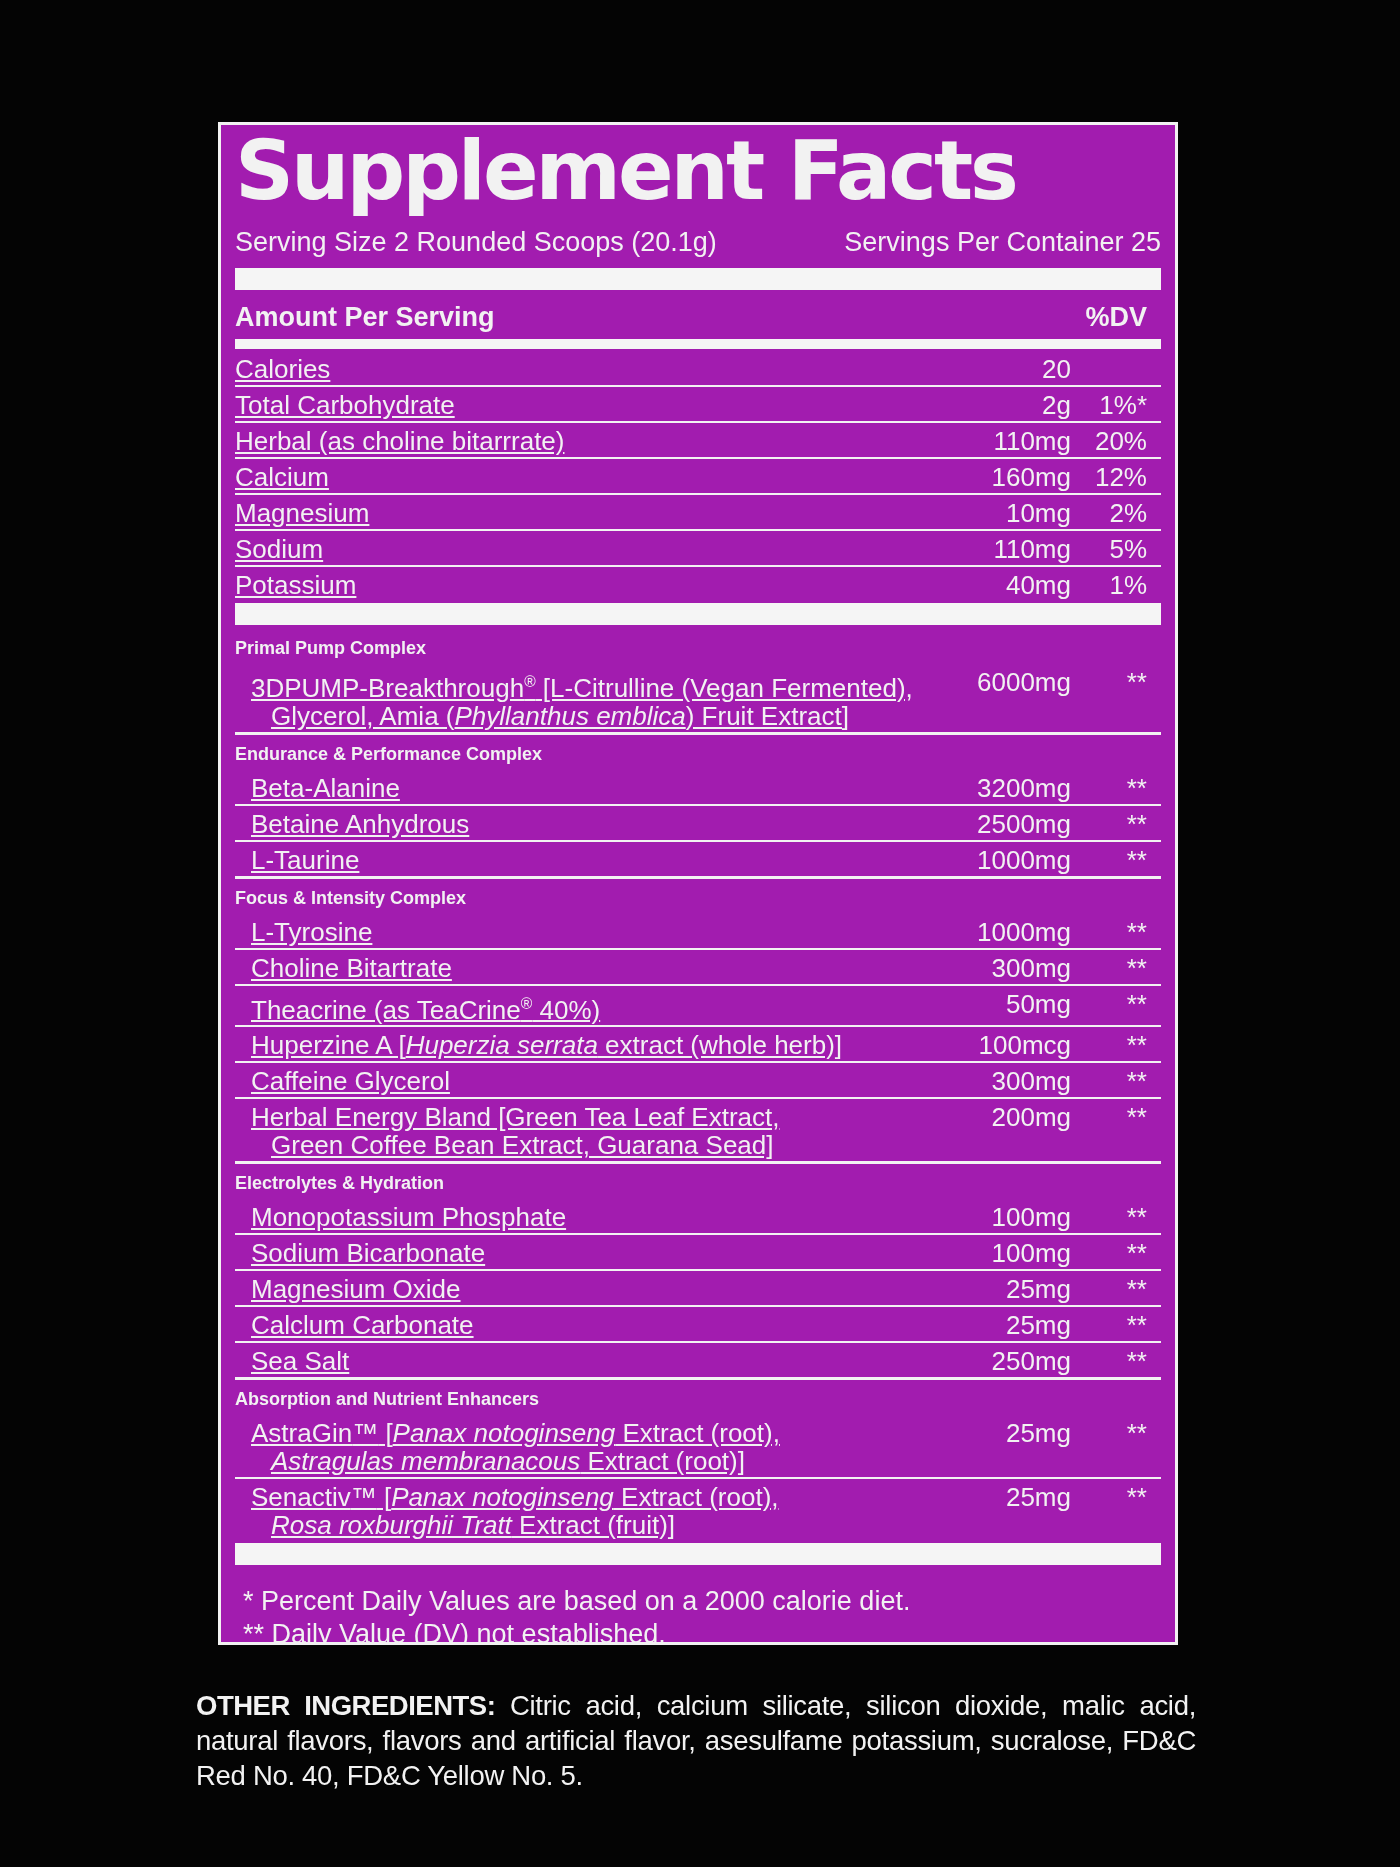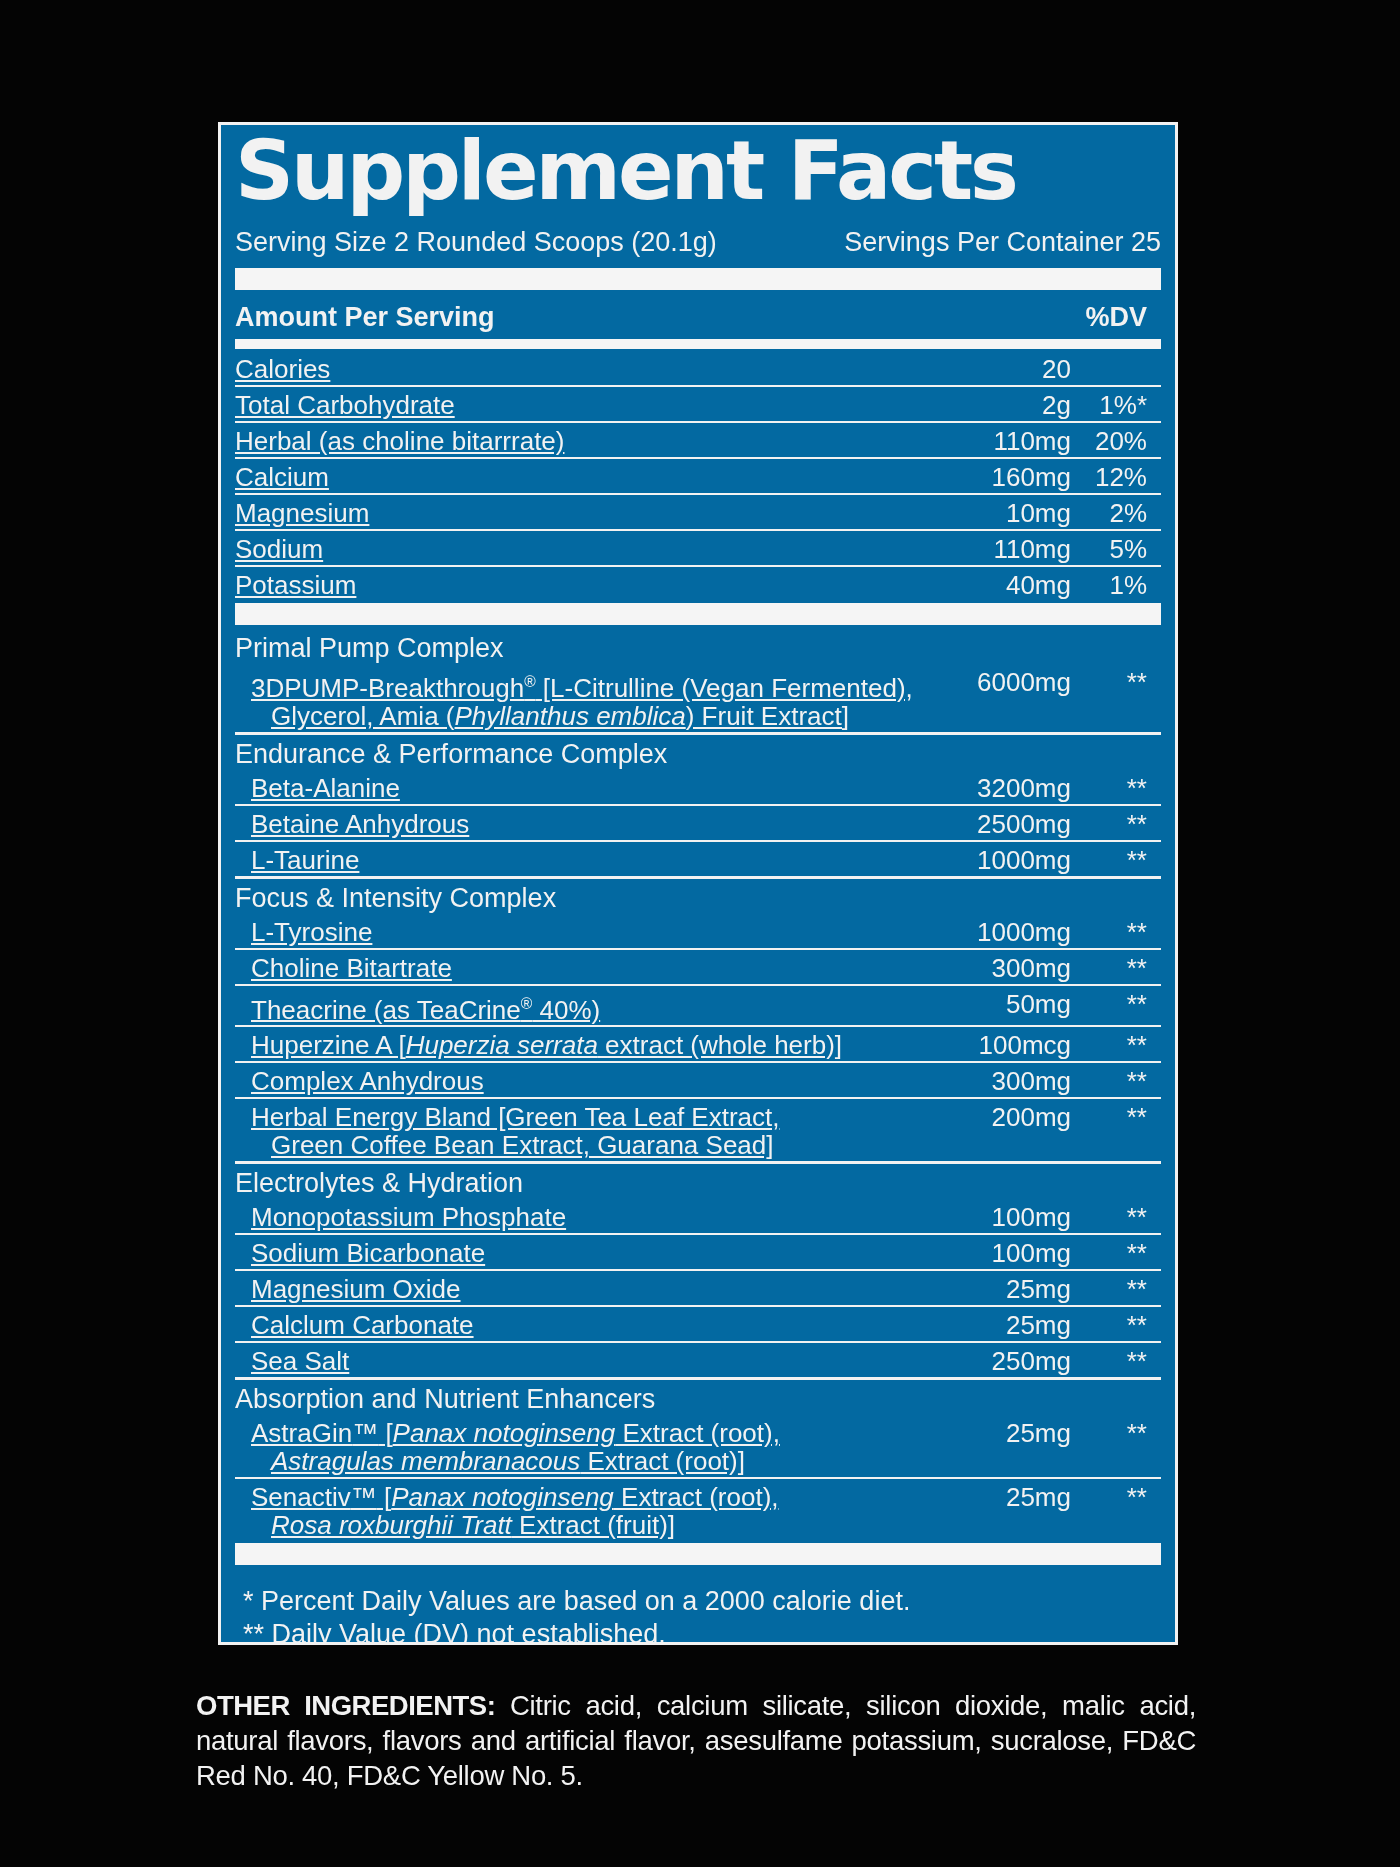--- a/index.html
+++ b/index.html
@@ -8,21 +8,21 @@
     background:#040404;
     font-family:"Liberation Sans",sans-serif;
     color:#f2f2f2;
     position:relative;
     overflow:hidden;
   }
   .panel{
     position:absolute;left:218px;top:122px;width:960px;height:1523px;
     box-sizing:border-box;
     border:3px solid #f2f2f2;
-    background:#0369a1;
+    background:#a21caf;
     padding:6px 14px;
     overflow:hidden;
   }
   .title{
     font-family:"DejaVu Sans","Liberation Sans",sans-serif;
     font-weight:bold;
     font-size:82px;line-height:76px;letter-spacing:-3px;
     margin:2px 0 0 0;white-space:nowrap;
   }
   .serving-line{
@@ -44,21 +44,21 @@
     padding:4px 0 2px 0;
   }
   .row .name{flex:1;text-decoration:underline;}
   .row.indent .name{padding-left:16px;}
   .row .l2{display:block;padding-left:20px;}
   .row .amount{width:120px;text-align:right;white-space:nowrap;}
   .row .dv{width:90px;text-align:right;padding-right:14px;box-sizing:border-box;white-space:nowrap;}
   .rule{height:2px;background:#f2f2f2;}
   .rule.pre-section{height:3px;}
   .section{
-    font-weight:normal;font-size:27px;line-height:28px;
+    font-weight:bold;font-size:18px;line-height:28px;
     padding:5px 0 2px 0;
   }
   .sup{font-size:60%;vertical-align:super;letter-spacing:0;}
   .it{font-style:italic;}
   .footnotes{margin-top:20px;padding-left:8px;font-size:27px;line-height:33px;}
   .other{
     position:absolute;left:196px;top:1688px;width:1000px;
     font-size:27.5px;line-height:35px;
     text-align:justify;letter-spacing:-0.3px;
   }
@@ -168,21 +168,21 @@
         <div class="dv">**</div>
       </div>
       <div class="rule"></div>
       <div class="row indent">
         <div class="name"><span>Huperzine A [</span><span class="it">Huperzia serrata</span><span> extract (whole herb)]</span></div>
         <div class="amount">100mcg</div>
         <div class="dv">**</div>
       </div>
       <div class="rule"></div>
       <div class="row indent">
-        <div class="name"><span>Complex Anhydrous</span></div>
+        <div class="name"><span>Caffeine Glycerol</span></div>
         <div class="amount">300mg</div>
         <div class="dv">**</div>
       </div>
       <div class="rule"></div>
       <div class="row indent">
         <div class="name"><span>Herbal Energy Bland [Green Tea Leaf Extract,</span><span class="l2"><span>Green Coffee Bean Extract, Guarana Sead]</span></span></div>
         <div class="amount">200mg</div>
         <div class="dv">**</div>
       </div>
       <div class="rule pre-section"></div>

